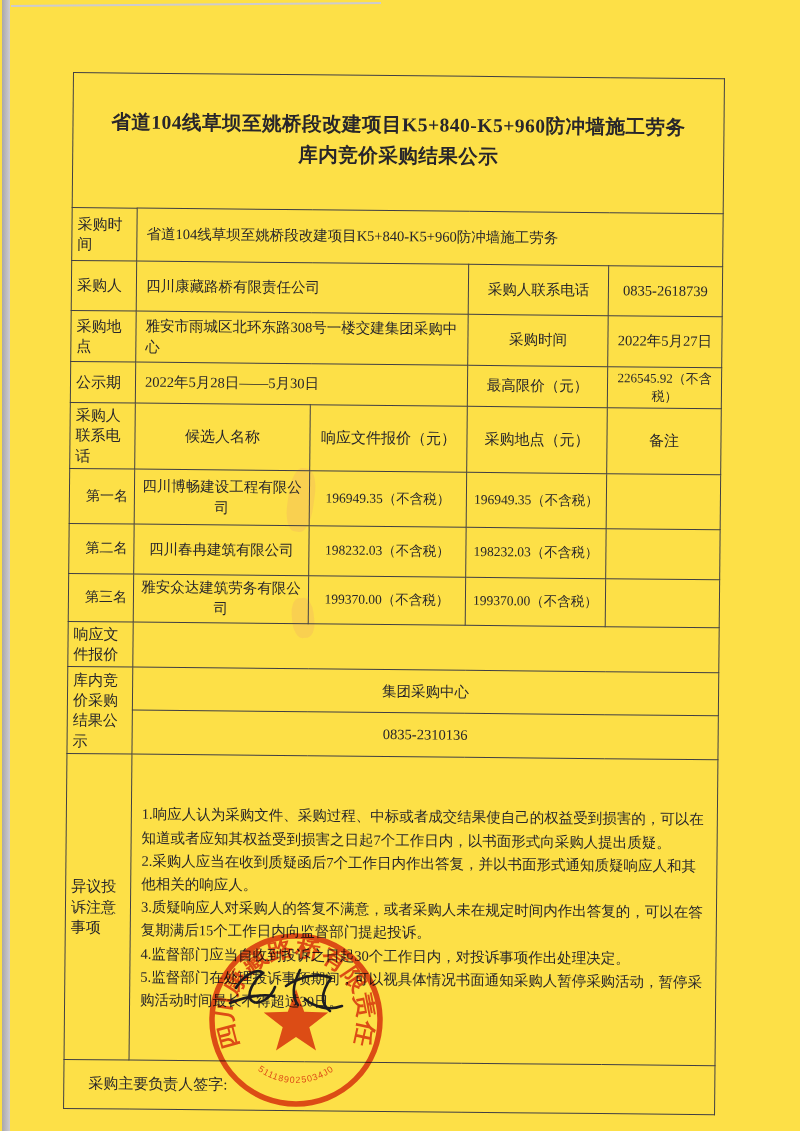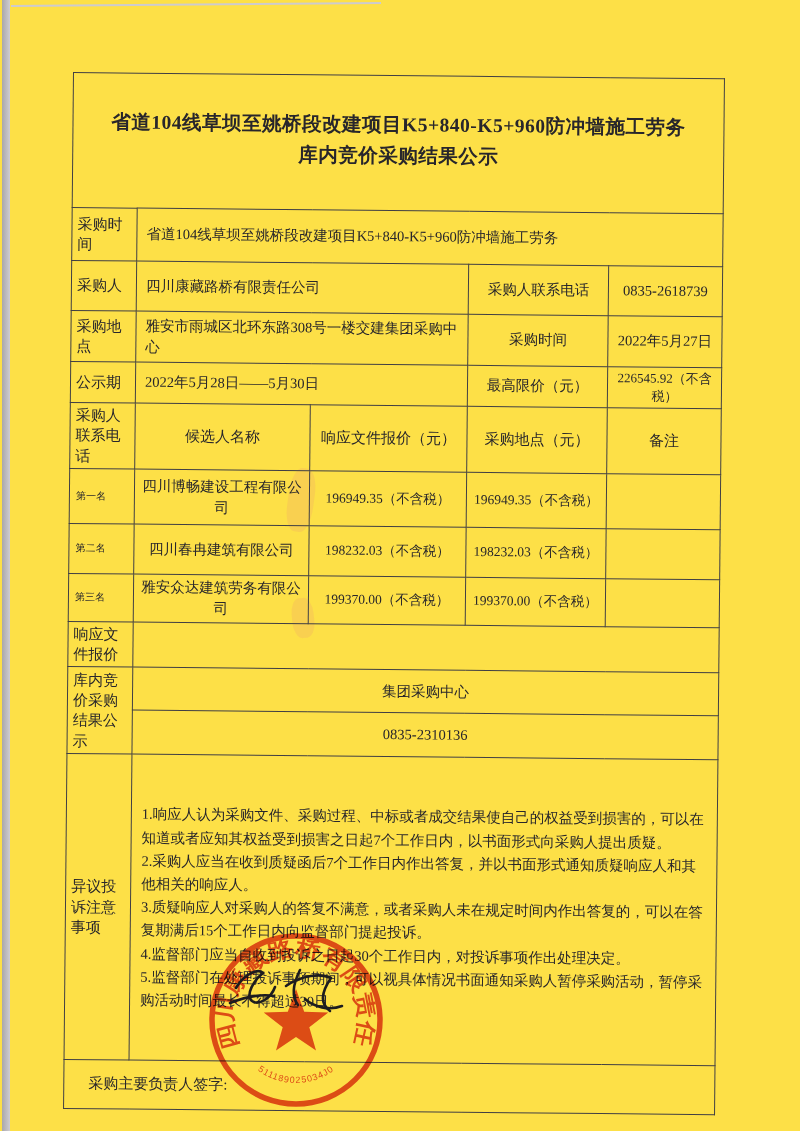--- a/index.html
+++ b/index.html
@@ -30,21 +30,21 @@
 
   tr.r1 td{height:48px;} tr.r2 td{height:45px;} tr.r3 td{height:46px;}
   tr.r4 td{height:36px;} tr.r5 td{height:40px;} tr.r6 td{height:50px;}
   tr.r7 td{height:45px;} tr.r8 td{height:43px;} tr.r9 td{height:38px;}
   tr.r10a td{height:38px;} tr.r10b td{height:39px;}
   tr.r11 td{height:293px;} tr.r12 td{height:44px;}
 
   td.lbl{font-size:15px;padding:2px 4px 2px 5px;text-align:left;line-height:1.35;}
   td.center{text-align:center;}
   td.left{text-align:left;padding-left:9px;}
-  td.rank{text-align:left;font-size:10px;}
+  td.rank{text-align:right;font-size:14px;}
   td.hdr{text-align:center;font-size:15px;}
   td.price{text-align:center;font-size:13.5px;}
   td.maxprice{text-align:center;font-size:13px;line-height:1.35;padding:2px 5px;}
   td.objection-cell{padding:6px 10px;font-size:14.5px;line-height:1.6;text-align:left;}
   td.sig-cell{padding-left:24px;font-size:15px;text-align:left;}
 
   .obj-item{margin:0;}
 
   .seal{position:absolute;left:207px;top:931px;width:178px;height:178px;
     opacity:.86;mix-blend-mode:multiply;z-index:5;pointer-events:none;}

